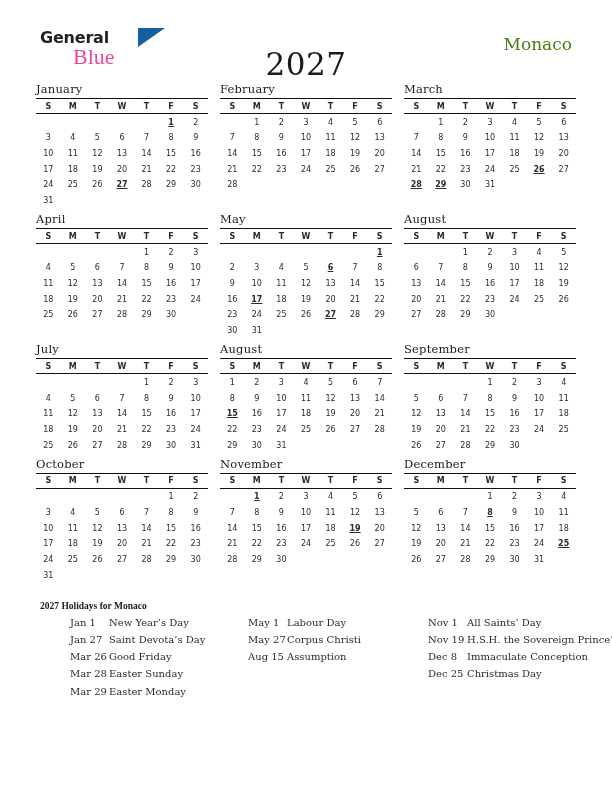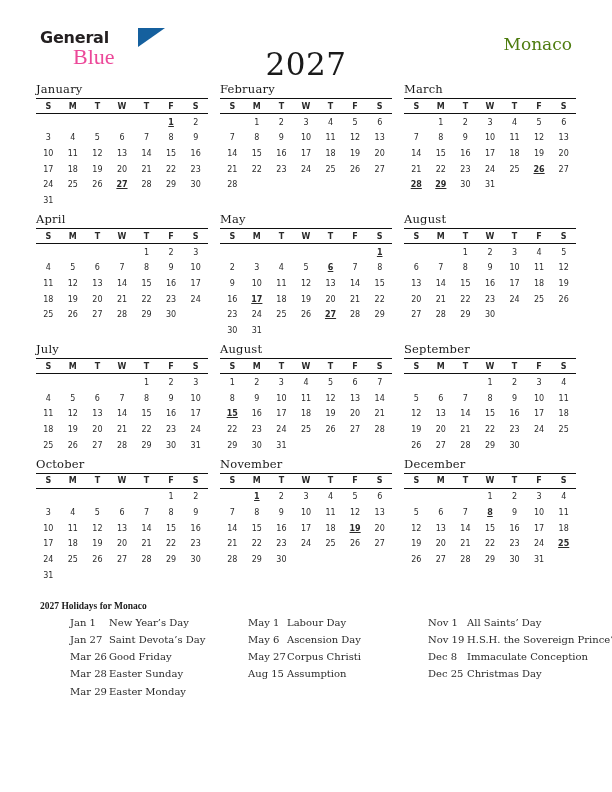--- a/index.html
+++ b/index.html
@@ -985,24 +985,20 @@
           <span class="holiday-date">Mar 29</span>
           <span class="holiday-name">Easter Monday</span>
         </div>
       </div>
       <div class="holiday-col">
         <div class="holiday-row">
           <span class="holiday-date">May 1</span>
           <span class="holiday-name">Labour Day</span>
         </div>
         <div class="holiday-row">
-          <span class="holiday-date">May 6</span>
-          <span class="holiday-name">Ascension Day</span>
-        </div>
-        <div class="holiday-row">
           <span class="holiday-date">May 27</span>
           <span class="holiday-name">Corpus Christi</span>
         </div>
         <div class="holiday-row">
           <span class="holiday-date">Aug 15</span>
           <span class="holiday-name">Assumption</span>
         </div>
       </div>
       <div class="holiday-col">
         <div class="holiday-row">

